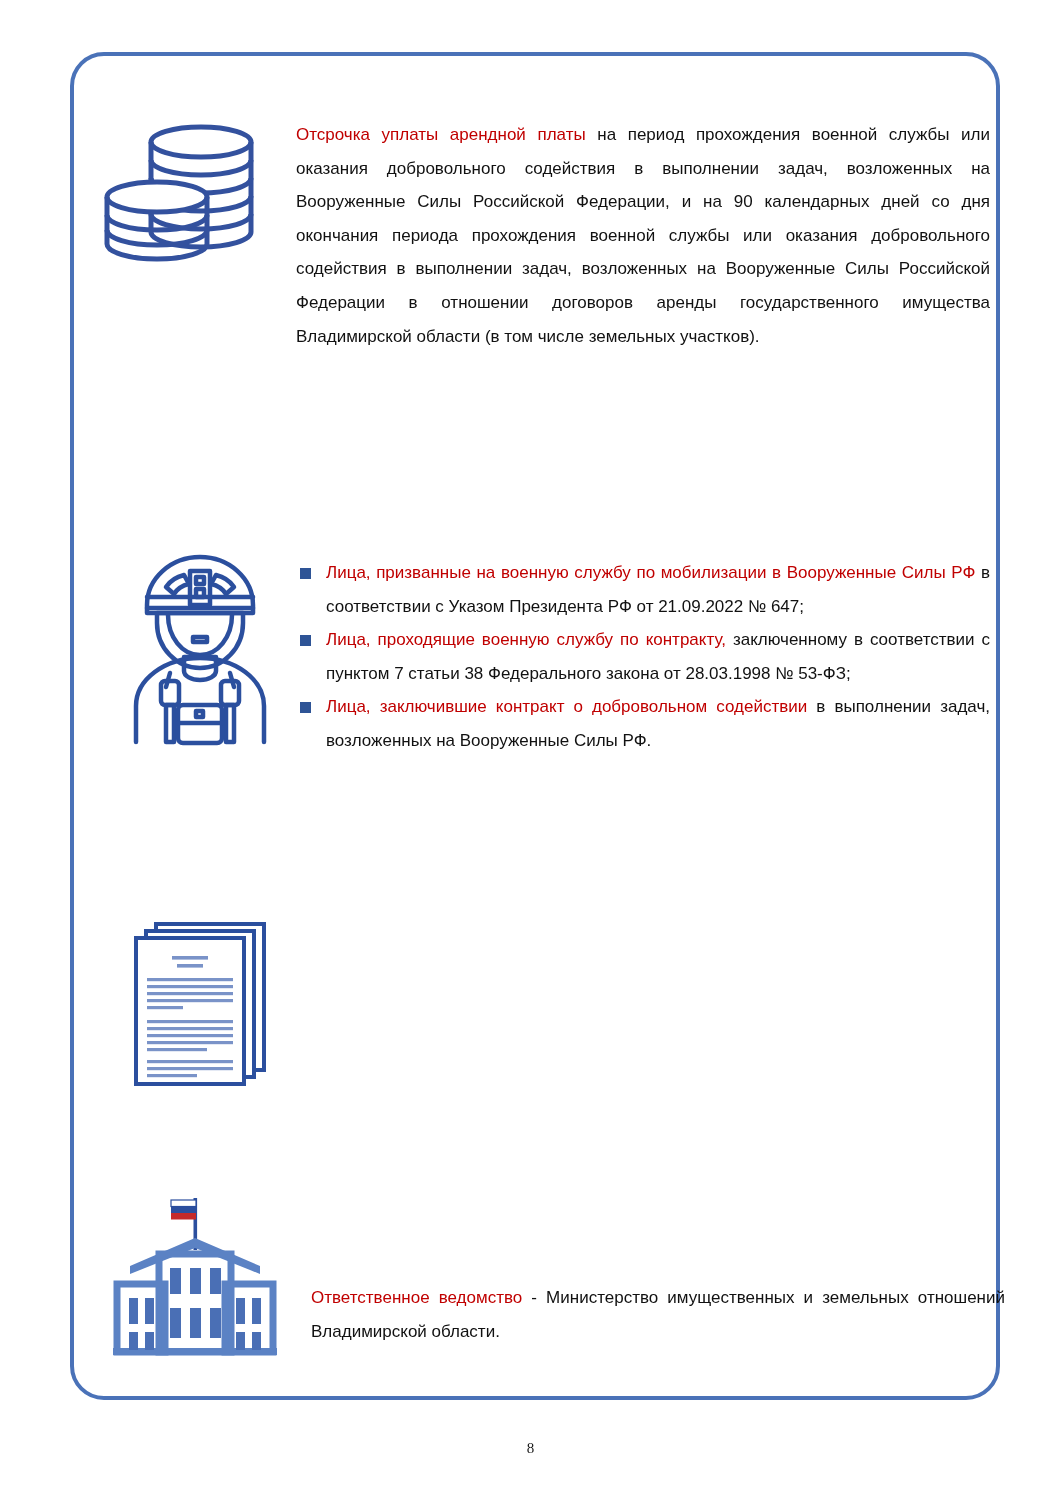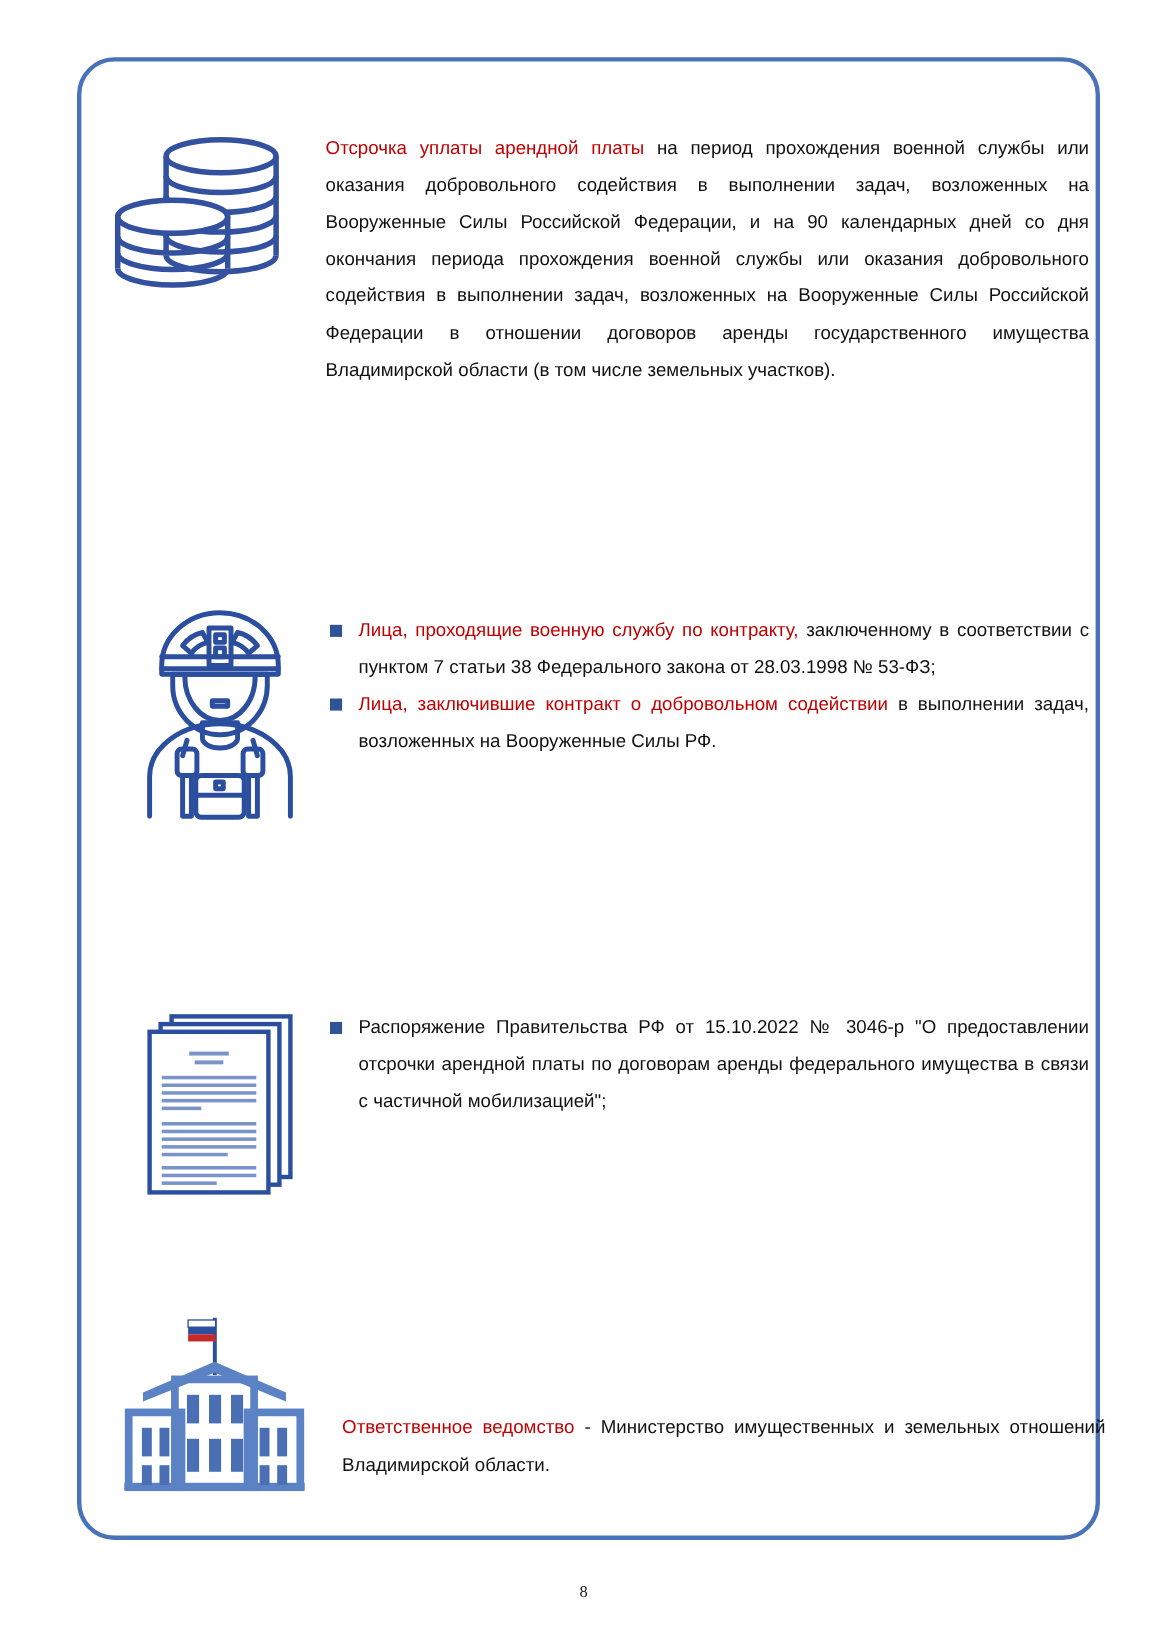--- a/index.html
+++ b/index.html
@@ -165,20 +165,24 @@
     <path d="M96 152 h8 v37 h-8 z"></path>
 
     <rect x="48" y="152" width="44" height="38" rx="5"></rect>
     <path d="M48 170 h44"></path>
     <rect x="66" y="158" width="7" height="6"></rect>
   </svg>
 </div>
 
 <div class="text-col" style="top:556px;">
   <ul class="bullets">
+    <li>
+      <span class="sq"></span>
+      <span class="red">Лица, призванные на военную службу по мобилизации в Вооруженные Силы РФ</span><span> в соответствии с Указом Президента РФ от 21.09.2022 № 647;</span>
+    </li>
     <li>
       <span class="sq"></span>
       <span class="red">Лица, проходящие военную службу по контракту,</span><span> заключенному в соответствии с пунктом 7 статьи 38 Федерального закона от 28.03.1998 № 53-ФЗ;</span>
     </li>
     <li>
       <span class="sq"></span>
       <span class="red">Лица, заключившие контракт о добровольном содействии</span><span> в выполнении задач, возложенных на Вооруженные Силы РФ.</span>
     </li>
   </ul>
 </div>
@@ -209,24 +213,20 @@
 
       <rect x="27" y="150" width="86" height="3.2"></rect>
       <rect x="27" y="157" width="86" height="3.2"></rect>
       <rect x="27" y="164" width="50" height="3.2"></rect>
     </g>
   </svg>
 </div>
 
 <div class="text-col" style="top:917px;">
   <ul class="bullets">
-    <li>
-      <span class="sq"></span>
-      <span>Распоряжение Правительства РФ от 15.10.2022 № 3046-р "О предоставлении отсрочки арендной платы по договорам аренды федерального имущества в связи с частичной мобилизацией";</span>
-    </li>
   </ul>
 </div>
 
 <div class="icon-cell" style="left:110px; top:1188px;">
   <svg class="building" viewBox="0 0 170 170" xmlns="http://www.w3.org/2000/svg">
 
     <rect x="83.5" y="10" width="3.6" height="52" fill="#2b4f9e"></rect>
 
     <g>
       <rect x="61" y="12" width="25" height="6.5" fill="#ffffff" stroke="#2b4f9e" stroke-width="1.2"></rect>

